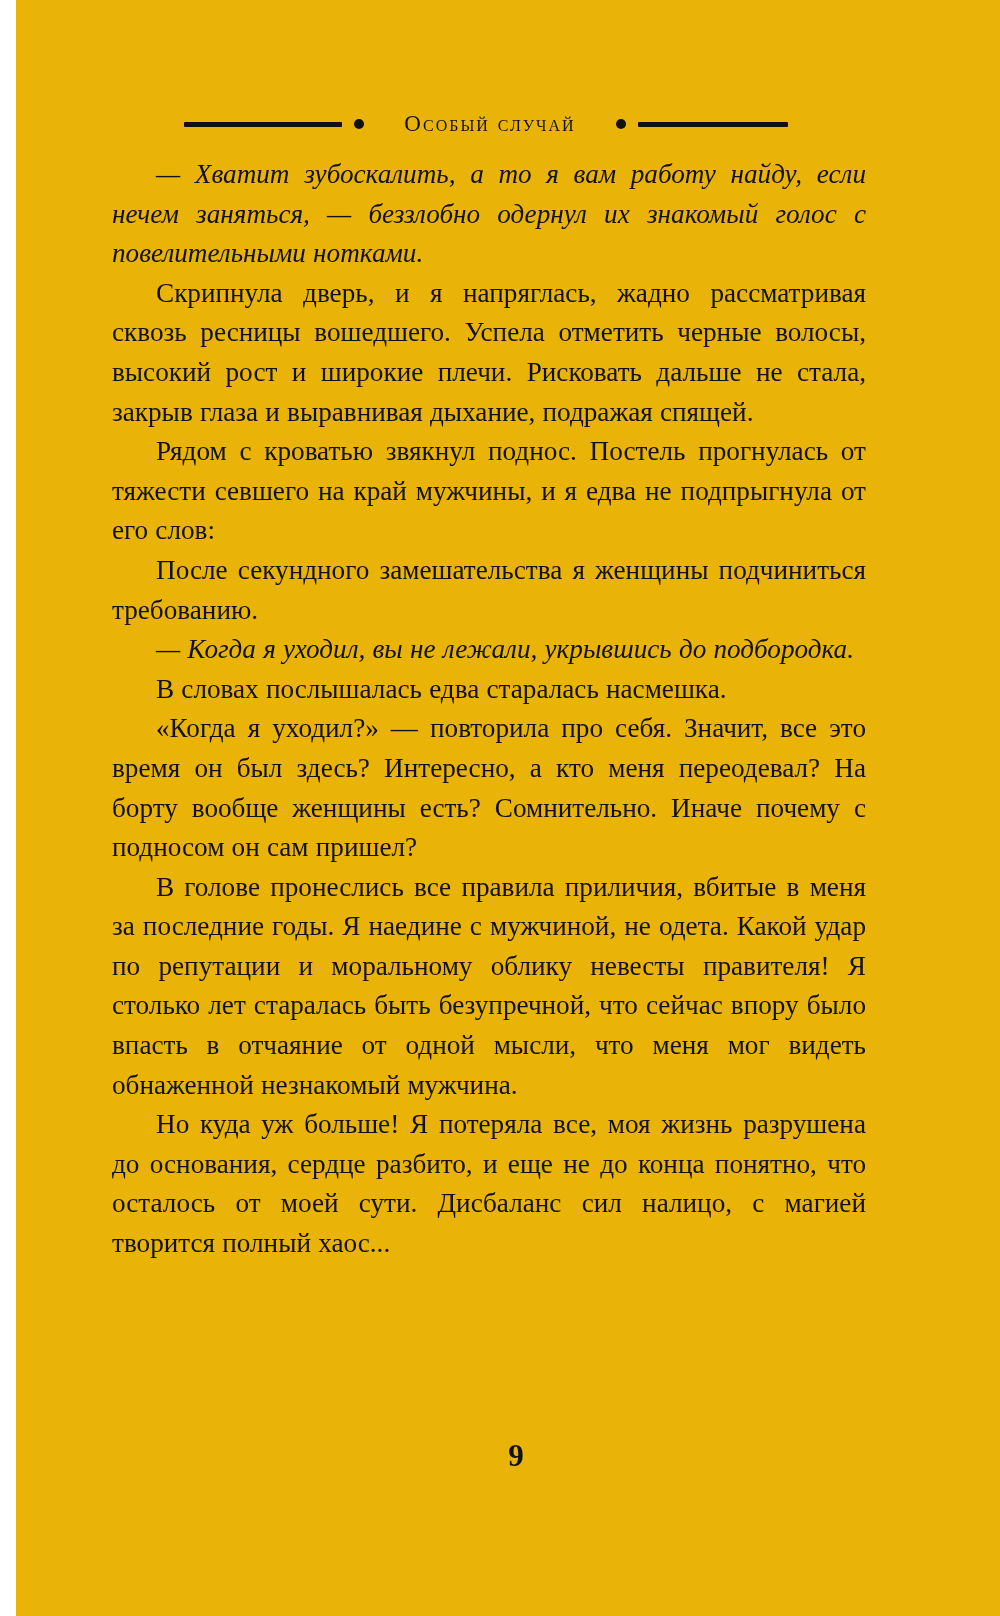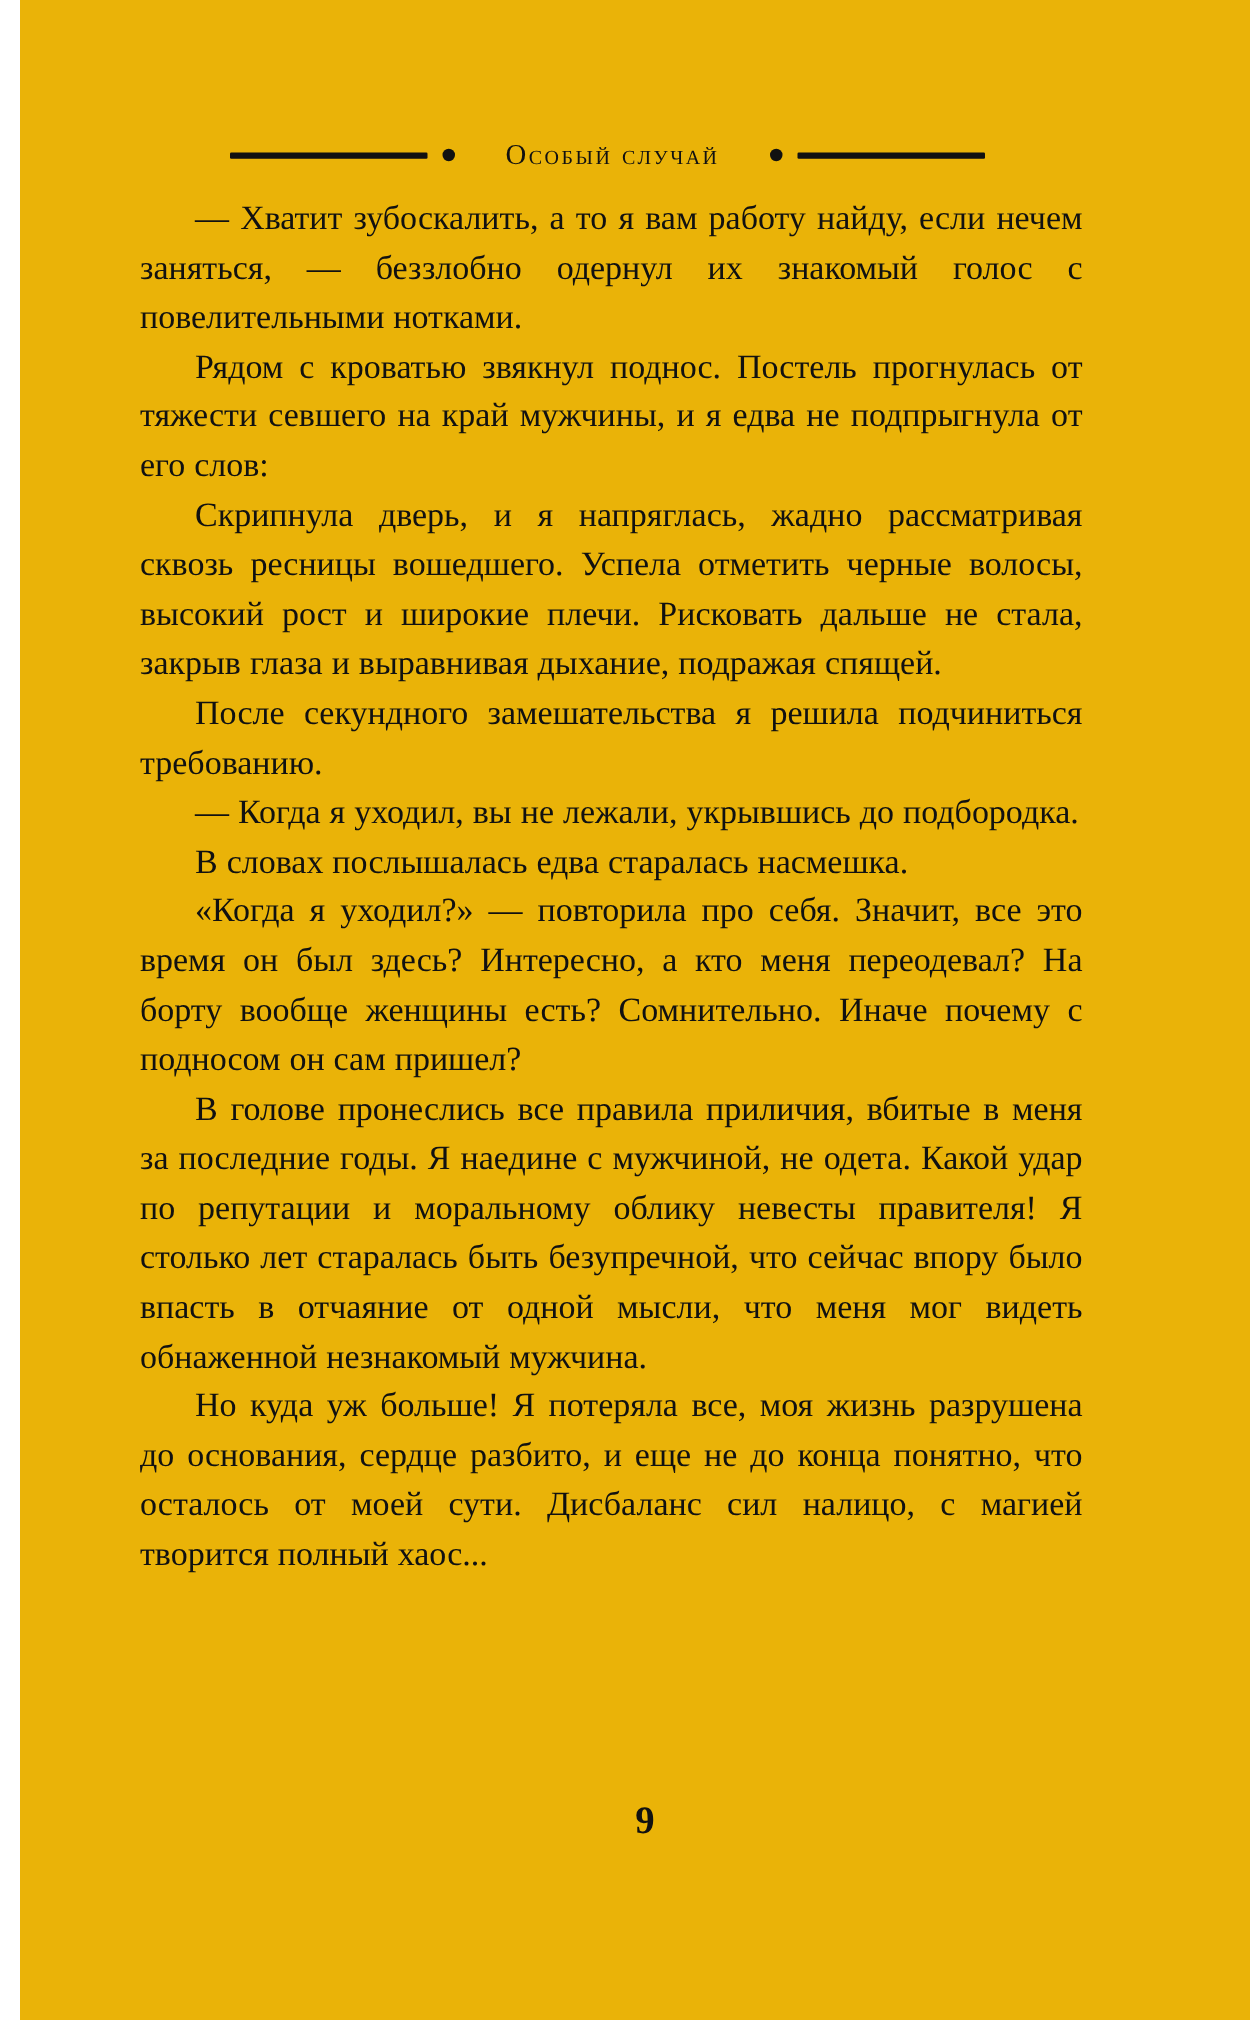--- a/index.html
+++ b/index.html
@@ -78,20 +78,21 @@
     margin: 0;
     font-size: 27.2px;
     line-height: 39.6px;
     text-align: justify;
     text-indent: 44px;
     hyphens: manual;
     word-spacing: 0.4px;
   }
   p.para.dash {
     text-indent: 44px;
+    font-style: italic;
   }
   
   .folio {
     position: absolute;
     left: 0;
     top: 1438px;
     width: 1000px;
     text-align: center;
     font-size: 31px;
     font-weight: bold;
@@ -111,23 +112,23 @@
     </span>
     <span class="header-title">Особый случай</span>
     <span class="rule-right">
       <span class="dot"></span>
       <span class="bar bar-short"></span>
     </span>
   </div>
 
   <div class="content">
     <p class="para dash">— Хватит зубоскалить, а то я вам работу найду, если нечем заняться, — беззлобно одернул их знакомый голос с повелительными нотками.</p>
+    <p class="para">Скрипнула дверь, и я напряглась, жадно рассматривая сквозь ресницы вошедшего. Успела отметить черные волосы, высокий рост и широкие плечи. Рисковать дальше не стала, закрыв глаза и выравнивая дыхание, подражая спящей.</p>
     <p class="para">Рядом с кроватью звякнул поднос. Постель прогнулась от тяжести севшего на край мужчины, и я едва не подпрыгнула от его слов:</p>
-    <p class="para">Скрипнула дверь, и я напряглась, жадно рассматривая сквозь ресницы вошедшего. Успела отметить черные волосы, высокий рост и широкие плечи. Рисковать дальше не стала, закрыв глаза и выравнивая дыхание, подражая спящей.</p>
-    <p class="para">После секундного замешательства я решила подчиниться требованию.</p>
+    <p class="para">После секундного замешательства я женщины подчиниться требованию.</p>
     <p class="para dash">— Когда я уходил, вы не лежали, укрывшись до подбородка.</p>
     <p class="para">В словах послышалась едва старалась насмешка.</p>
     <p class="para">«Когда я уходил?» — повторила про себя. Значит, все это время он был здесь? Интересно, а кто меня переодевал? На борту вообще женщины есть? Сомнительно. Иначе почему с подносом он сам пришел?</p>
     <p class="para">В голове пронеслись все правила приличия, вбитые в меня за последние годы. Я наедине с мужчиной, не одета. Какой удар по репутации и моральному облику невесты правителя! Я столько лет старалась быть безупречной, что сейчас впору было впасть в отчаяние от одной мысли, что меня мог видеть обнаженной незнакомый мужчина.</p>
     <p class="para">Но куда уж больше! Я потеряла все, моя жизнь разрушена до основания, сердце разбито, и еще не до конца понятно, что осталось от моей сути. Дисбаланс сил налицо, с магией творится полный хаос...</p>
   </div>
 
   <div class="folio">9</div>
 
 </div>

